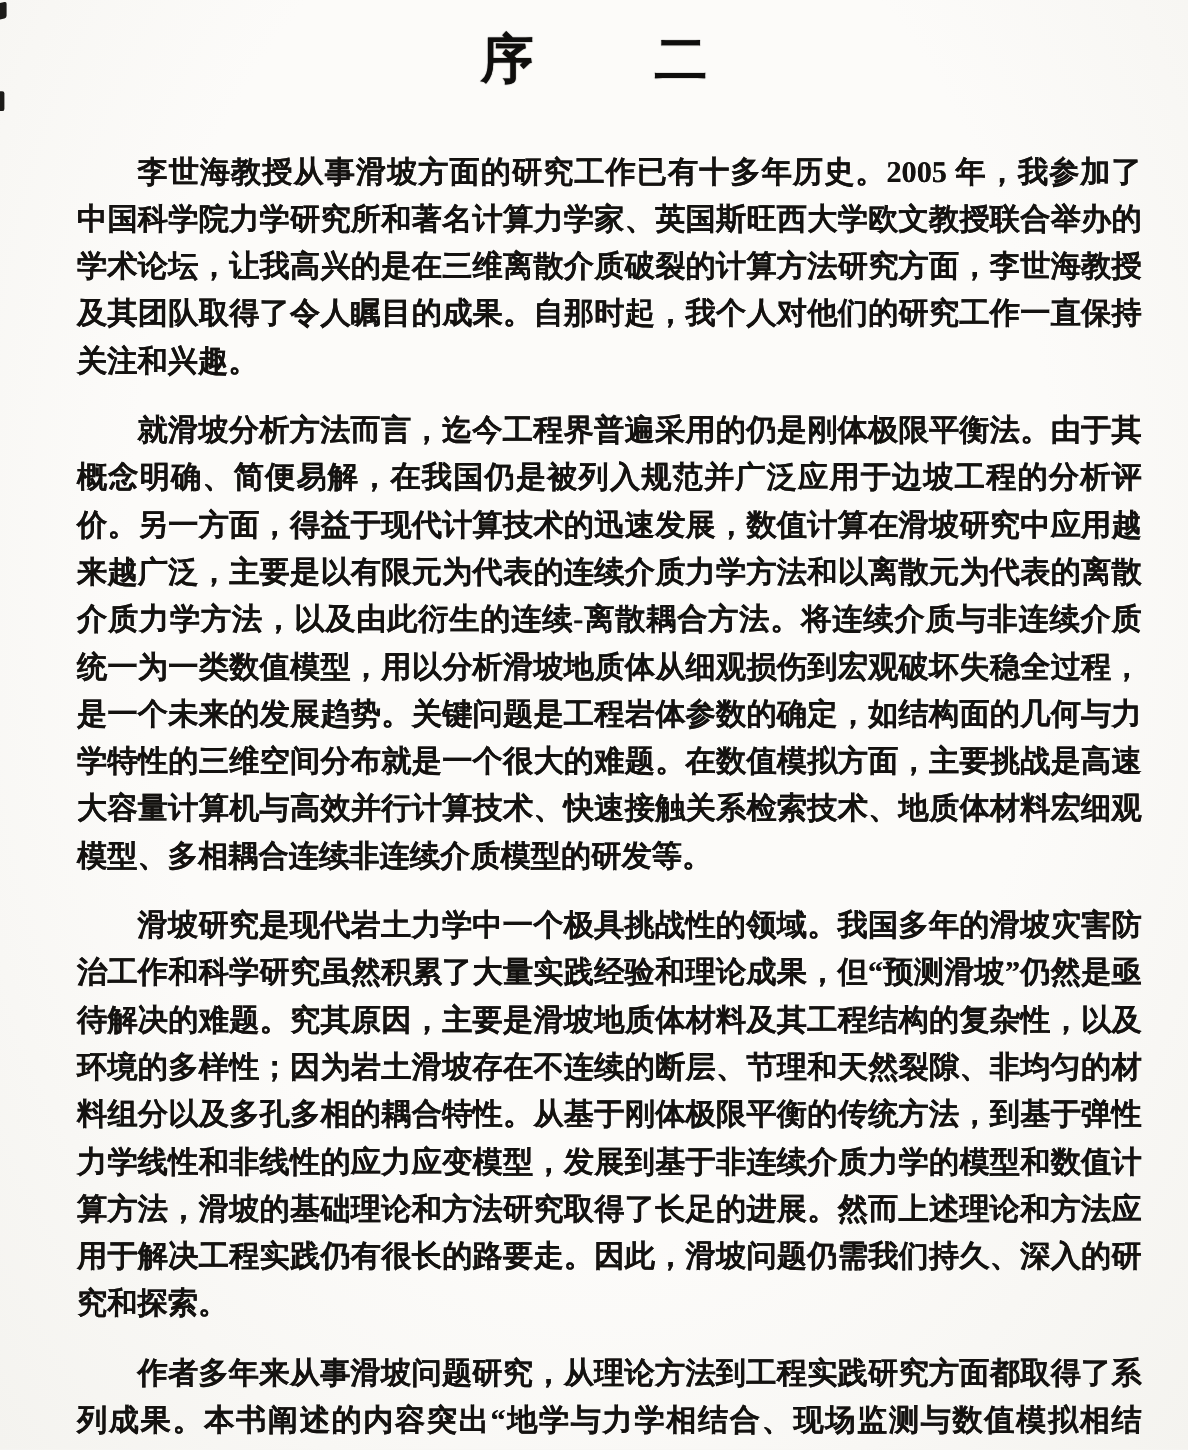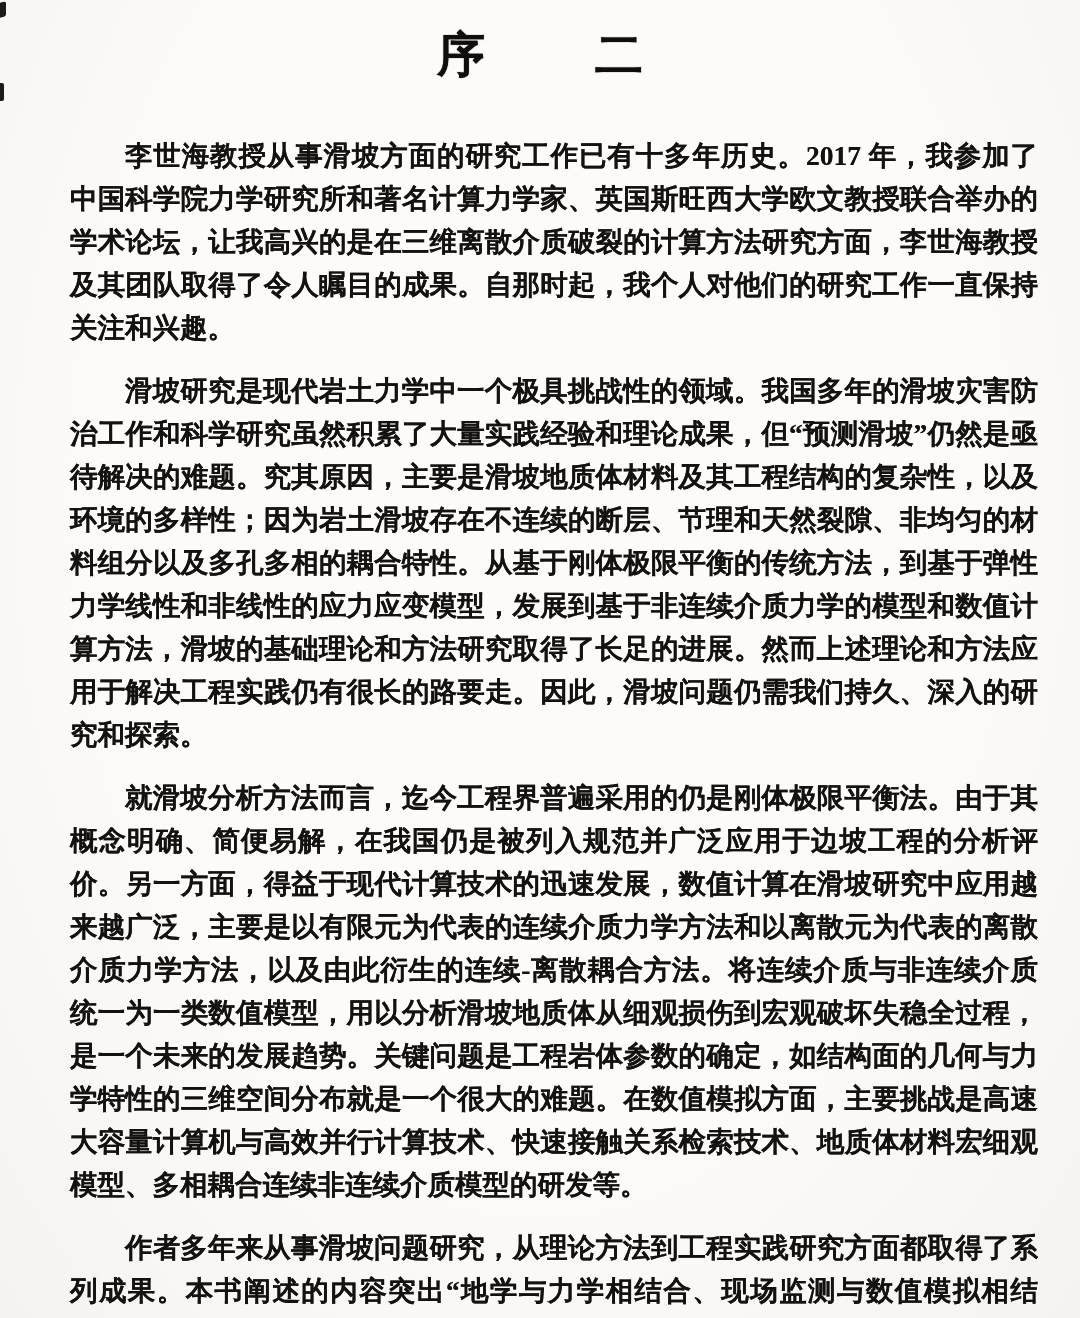--- a/index.html
+++ b/index.html
@@ -56,19 +56,19 @@
 
   <div class="scan-mark mark-1"></div>
   <div class="scan-mark mark-2"></div>
 
   <h1 class="title">
     <span>序</span>
     <span>二</span>
   </h1>
 
   <div class="doc-body">
-    <p>李世海教授从事滑坡方面的研究工作已有十多年历史。2017 年，我参加了中国科学院力学研究所和著名计算力学家、英国斯旺西大学欧文教授联合举办的学术论坛，让我高兴的是在三维离散介质破裂的计算方法研究方面，李世海教授及其团队取得了令人瞩目的成果。自那时起，我个人对他们的研究工作一直保持关注和兴趣。</p>
+    <p>李世海教授从事滑坡方面的研究工作已有十多年历史。2005 年，我参加了中国科学院力学研究所和著名计算力学家、英国斯旺西大学欧文教授联合举办的学术论坛，让我高兴的是在三维离散介质破裂的计算方法研究方面，李世海教授及其团队取得了令人瞩目的成果。自那时起，我个人对他们的研究工作一直保持关注和兴趣。</p>
+    <p>就滑坡分析方法而言，迄今工程界普遍采用的仍是刚体极限平衡法。由于其概念明确、简便易解，在我国仍是被列入规范并广泛应用于边坡工程的分析评价。另一方面，得益于现代计算技术的迅速发展，数值计算在滑坡研究中应用越来越广泛，主要是以有限元为代表的连续介质力学方法和以离散元为代表的离散介质力学方法，以及由此衍生的连续-离散耦合方法。将连续介质与非连续介质统一为一类数值模型，用以分析滑坡地质体从细观损伤到宏观破坏失稳全过程，是一个未来的发展趋势。关键问题是工程岩体参数的确定，如结构面的几何与力学特性的三维空间分布就是一个很大的难题。在数值模拟方面，主要挑战是高速大容量计算机与高效并行计算技术、快速接触关系检索技术、地质体材料宏细观模型、多相耦合连续非连续介质模型的研发等。</p>
     <p>滑坡研究是现代岩土力学中一个极具挑战性的领域。我国多年的滑坡灾害防治工作和科学研究虽然积累了大量实践经验和理论成果，但“预测滑坡”仍然是亟待解决的难题。究其原因，主要是滑坡地质体材料及其工程结构的复杂性，以及环境的多样性；因为岩土滑坡存在不连续的断层、节理和天然裂隙、非均匀的材料组分以及多孔多相的耦合特性。从基于刚体极限平衡的传统方法，到基于弹性力学线性和非线性的应力应变模型，发展到基于非连续介质力学的模型和数值计算方法，滑坡的基础理论和方法研究取得了长足的进展。然而上述理论和方法应用于解决工程实践仍有很长的路要走。因此，滑坡问题仍需我们持久、深入的研究和探索。</p>
-    <p>就滑坡分析方法而言，迄今工程界普遍采用的仍是刚体极限平衡法。由于其概念明确、简便易解，在我国仍是被列入规范并广泛应用于边坡工程的分析评价。另一方面，得益于现代计算技术的迅速发展，数值计算在滑坡研究中应用越来越广泛，主要是以有限元为代表的连续介质力学方法和以离散元为代表的离散介质力学方法，以及由此衍生的连续-离散耦合方法。将连续介质与非连续介质统一为一类数值模型，用以分析滑坡地质体从细观损伤到宏观破坏失稳全过程，是一个未来的发展趋势。关键问题是工程岩体参数的确定，如结构面的几何与力学特性的三维空间分布就是一个很大的难题。在数值模拟方面，主要挑战是高速大容量计算机与高效并行计算技术、快速接触关系检索技术、地质体材料宏细观模型、多相耦合连续非连续介质模型的研发等。</p>
     <p>作者多年来从事滑坡问题研究，从理论方法到工程实践研究方面都取得了系列成果。本书阐述的内容突出“地学与力学相结合、现场监测与数值模拟相结合”的基本思想，从滑坡分析的基本理论方法、岩土本构模型、数值方法、现场实验与</p>
   </div>
 
 </div>
 
 </body></html>

